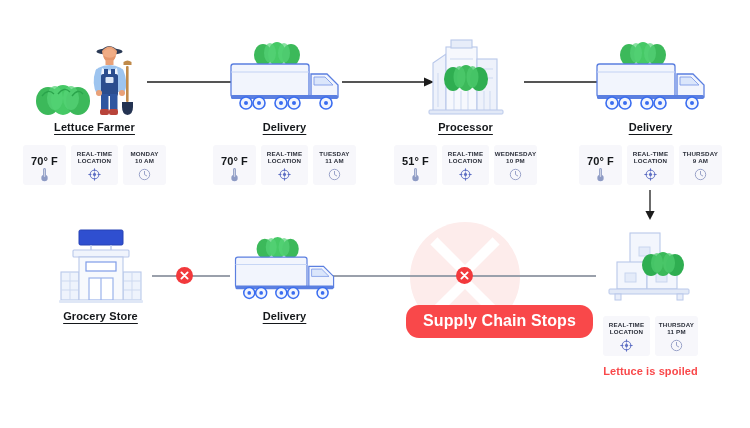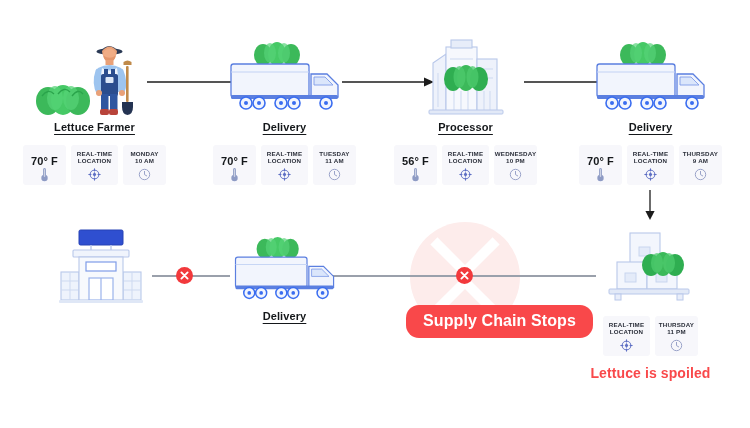--- a/index.html
+++ b/index.html
@@ -29,21 +29,21 @@
   }
   .card.wide{width:47px;}
   .card .ctext{
     font-size:6.2px;font-weight:700;line-height:7.4px;text-align:center;
     color:#2b2f3a;letter-spacing:.2px;
   }
   .card .temp{font-size:11px;font-weight:700;color:#14171a;letter-spacing:.1px;padding-top:5px;}
   .card .temp.alert{color:#f9484a;}
   .card .cicon{margin-top:auto;margin-bottom:4px;line-height:0;}
   .spoiled{
-    margin-top:9px;text-align:center;font-size:14px;font-weight:700;
+    margin-top:9px;text-align:center;font-size:11px;font-weight:700;
     color:#f9484a;letter-spacing:.1px;
   }
   
   .arrow{position:absolute;}
   .greyline{position:absolute;height:1.6px;background:#9aa0ab;}
   .xmark{
     position:absolute;width:17px;height:17px;border-radius:50%;
     background:#f2393c;display:flex;align-items:center;justify-content:center;
   }
   .xmark svg{display:block;}
@@ -275,21 +275,21 @@
           <ellipse cx="45" cy="41" rx="9" ry="13" fill="#3cb95a"></ellipse>
           <ellipse cx="58" cy="42" rx="9" ry="12" fill="#2fae51"></ellipse>
           <ellipse cx="38.5" cy="40" rx="6" ry="11" fill="#4ecb6e" opacity=".75"></ellipse>
           <ellipse cx="51.5" cy="40" rx="6" ry="11" fill="#4ecb6e" opacity=".75"></ellipse>
         </g>
       </svg>
     </div>
     <div class="node-label" style="margin-top:4px;">Processor</div>
     <div class="cards" style="margin-top:12px;justify-content:center;">
       <div class="card">
-        <div class="temp">56° F</div>
+        <div class="temp">51° F</div>
         <div class="cicon">
           <svg width="9" height="15" viewBox="0 0 9 15">
               <rect x="3" y="1" width="3" height="8" rx="1.5" fill="#8e9bc4"></rect>
               <circle cx="4.5" cy="11" r="3.2" fill="#8e9bc4"></circle>
               <rect x="3.8" y="2" width="1.4" height="8" rx=".7" fill="#ffffff" opacity=".55"></rect>
             </svg>
         </div>
       </div>
       <div class="card wide">
         <div class="ctext">REAL-TIME</div>
@@ -480,15 +480,16 @@
             <line x1="72" y1="62" x2="90" y2="62"></line>
           <line x1="81" y1="44" x2="81" y2="72"></line>
         </g>
         <rect x="28" y="29" width="44" height="43" fill="#f7f9fd" stroke="#b9c8ea" stroke-width="1.1"></rect>
         <rect x="35" y="34" width="30" height="9" fill="#ffffff" stroke="#7f9ce8" stroke-width="1.2"></rect>
         <rect x="38" y="50" width="24" height="22" fill="#ffffff" stroke="#9ab2ec" stroke-width="1.2"></rect>
         <line x1="50" y1="50" x2="50" y2="72" stroke="#9ab2ec" stroke-width="1.2"></line>
         <rect x="8" y="72" width="84" height="3" rx="1" fill="#dfe7f6"></rect>
       </svg>
     </div>
+    <div class="node-label" style="margin-top:4px;">Grocery Store</div>
   </div>
 
 </div>
 
 </body></html>

